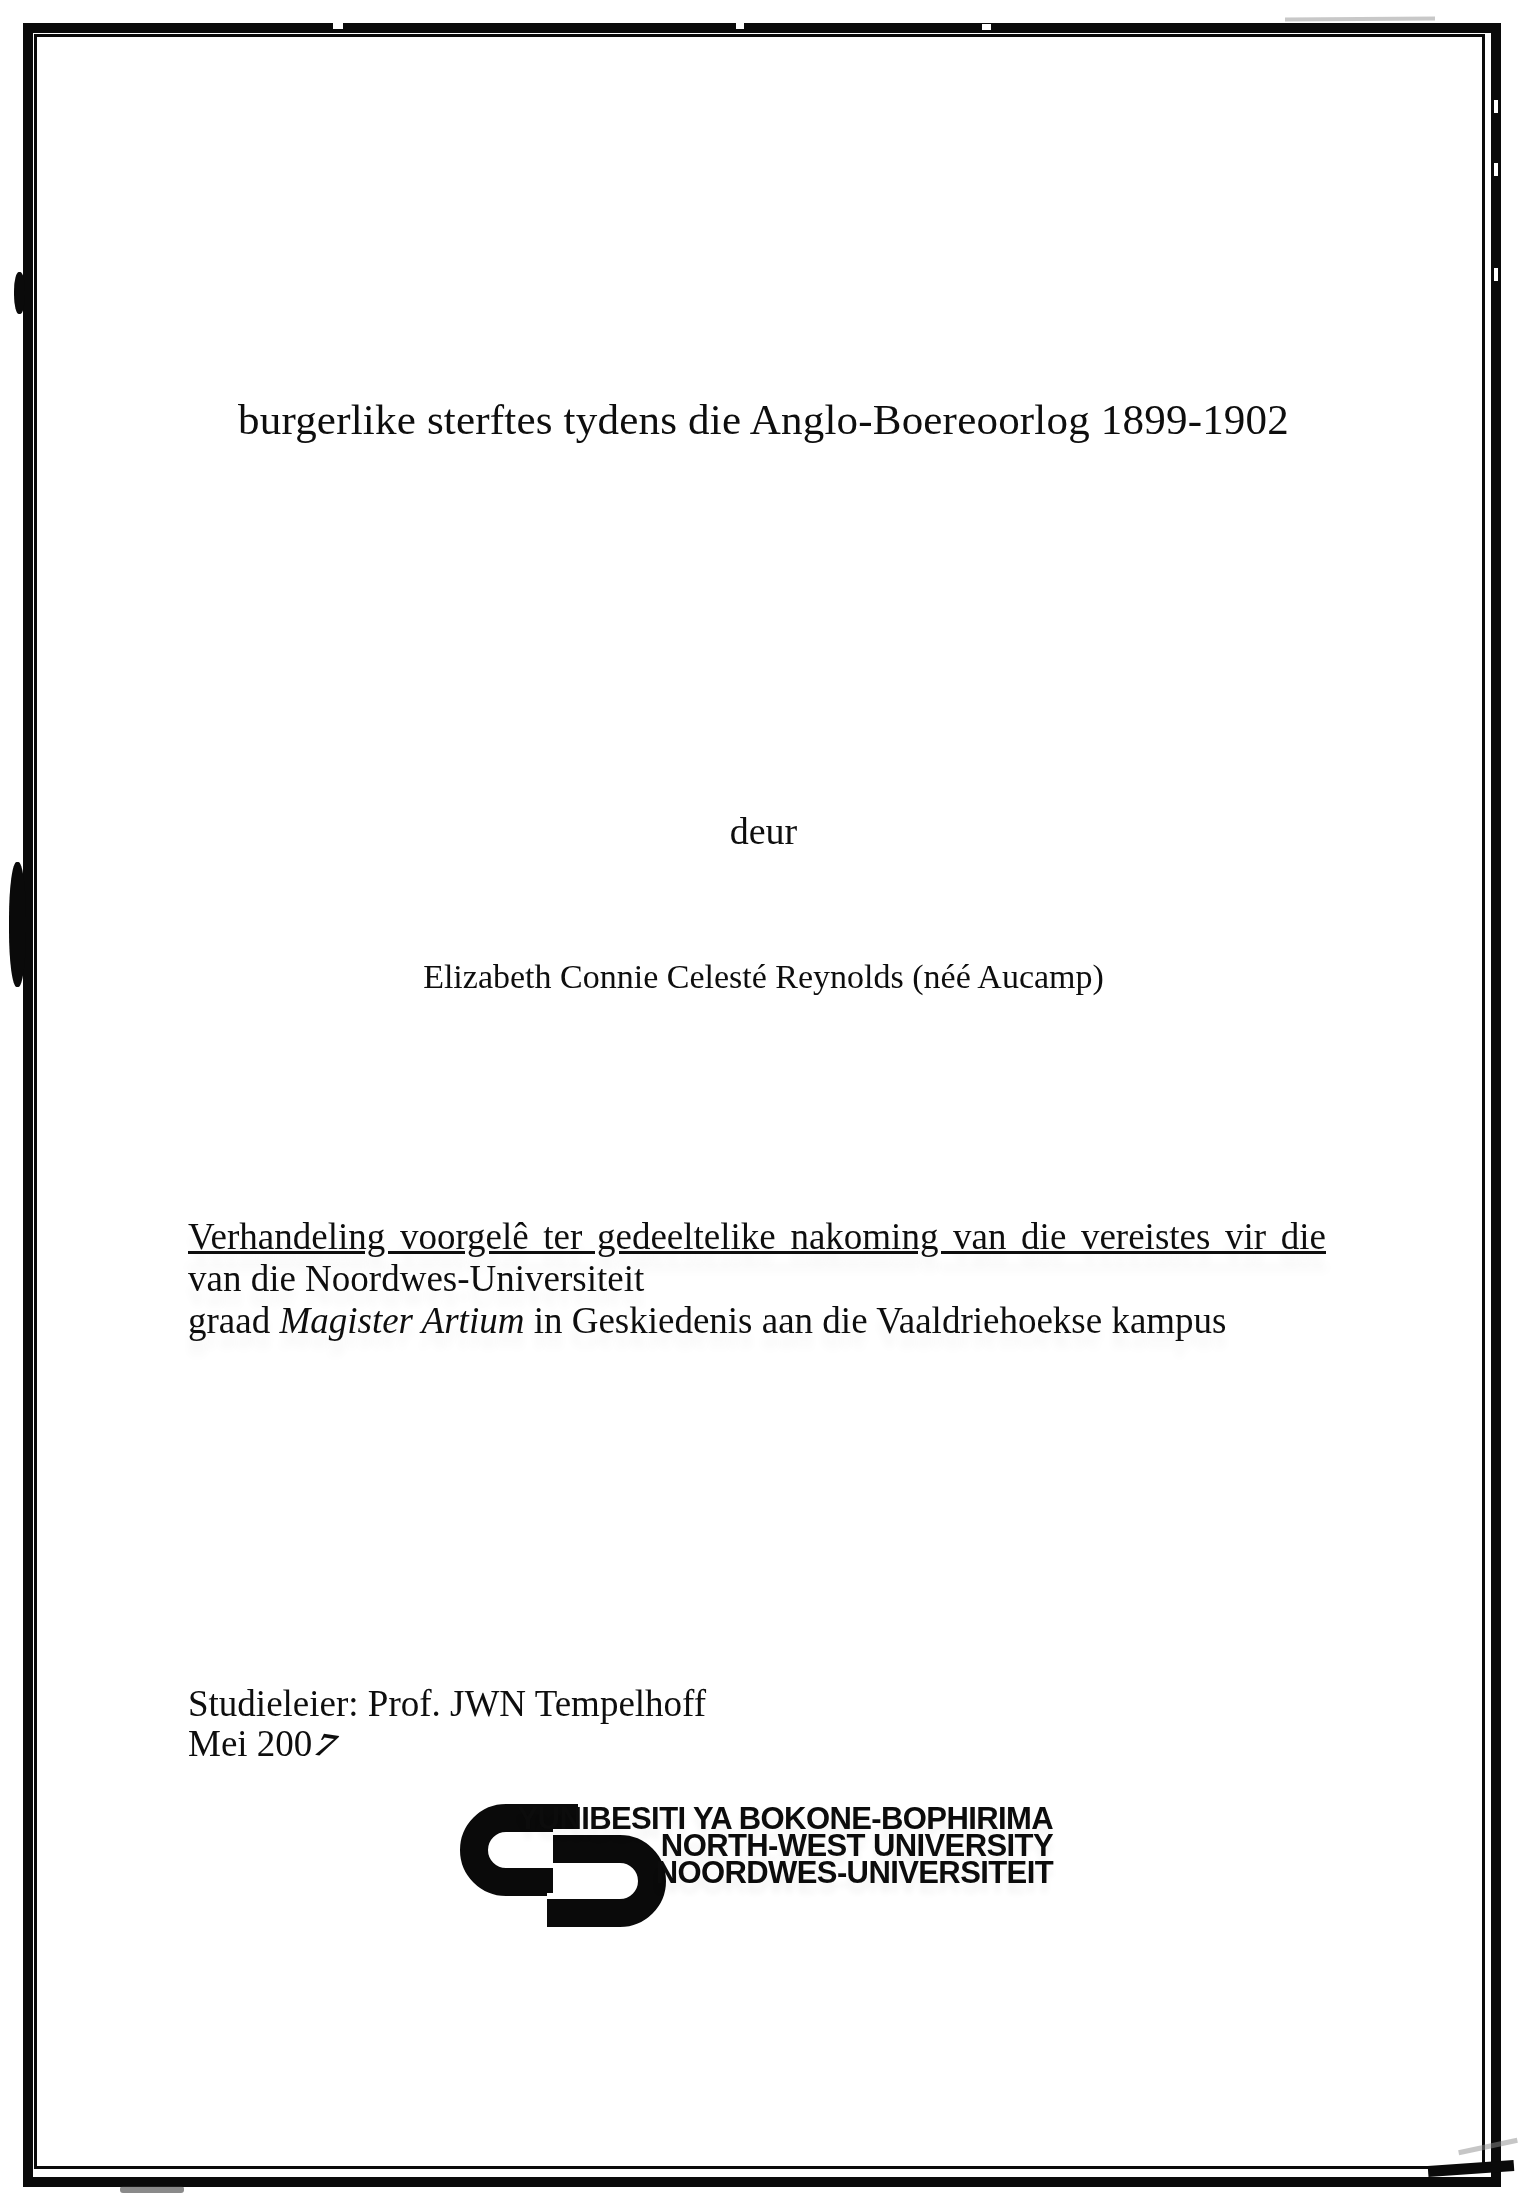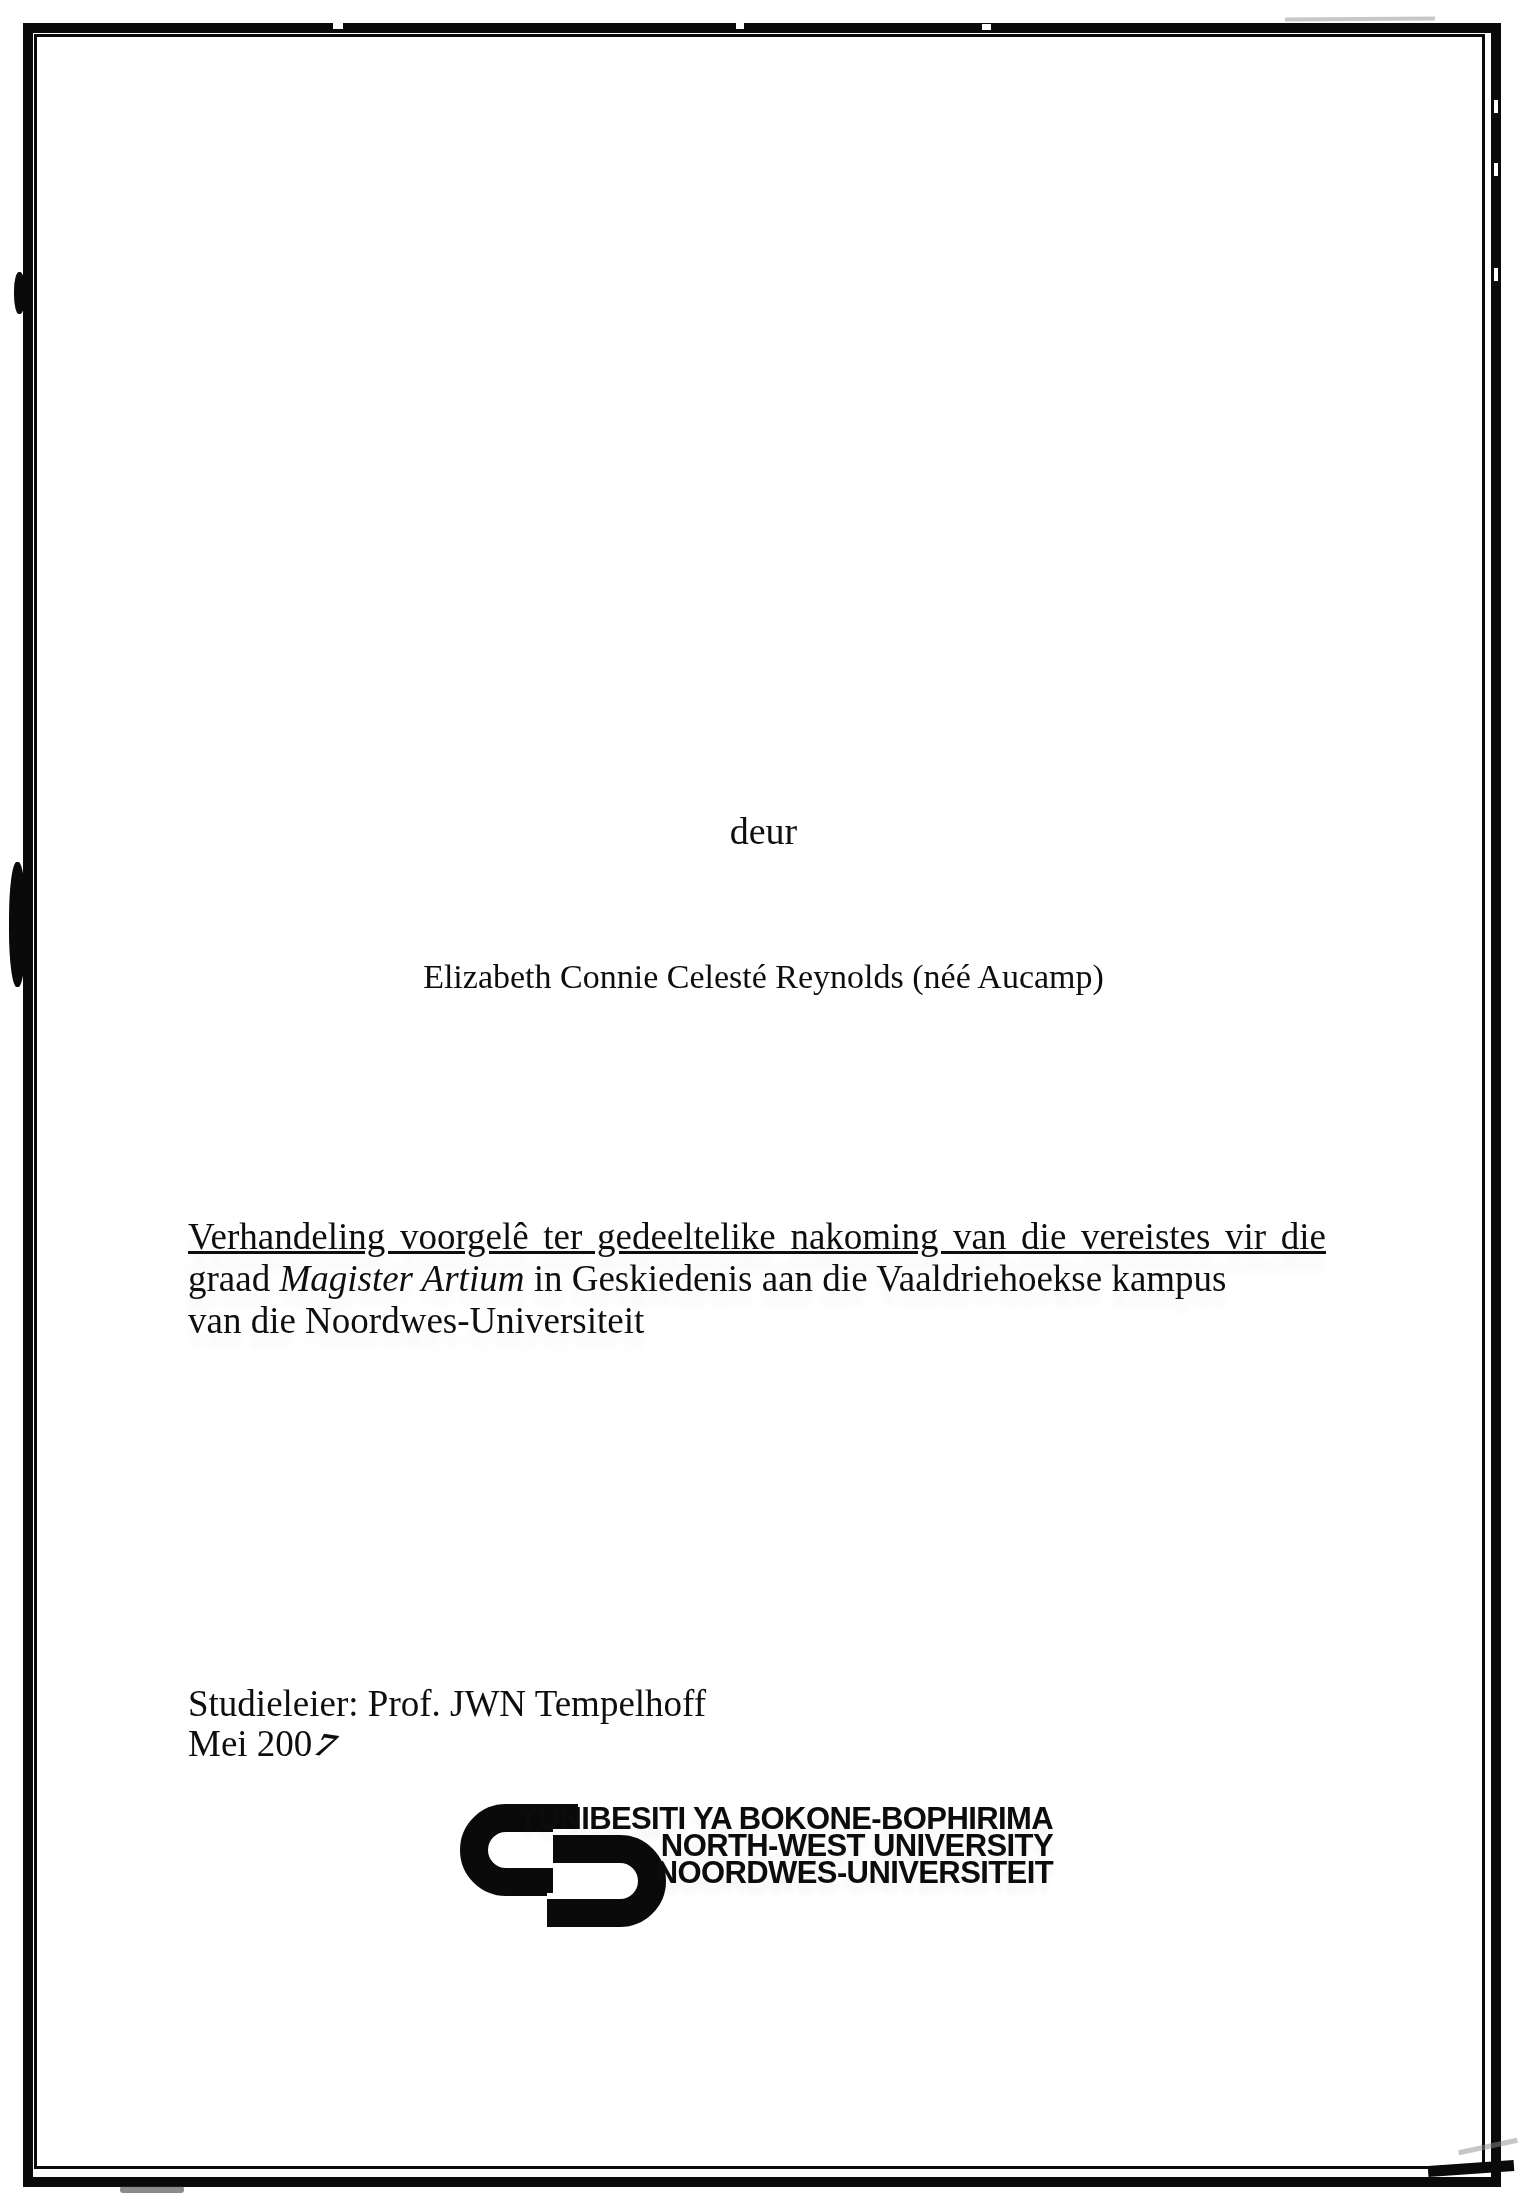--- a/index.html
+++ b/index.html
@@ -112,30 +112,31 @@
   <div class="artifact blob-left-1"></div>
   <div class="artifact blob-left-2"></div>
   <div class="artifact pinhole p1"></div>
   <div class="artifact pinhole p2"></div>
   <div class="artifact pinhole p3"></div>
   <div class="artifact smudge-bottom"></div>
   <div class="artifact smudge-br"></div>
   <div class="artifact smudge-br2"></div>
 
   <div class="title">
+    <div class="title-line">burgerlike sterftes tydens die Anglo-Boereoorlog 1899-1902</div>
   </div>
 
   <div class="byline">deur</div>
 
   <div class="author">Elizabeth Connie Celesté Reynolds (néé Aucamp)</div>
 
   <div class="statement">
     <div class="st-line st-justify">Verhandeling voorgelê ter gedeeltelike nakoming van die vereistes vir die</div>
+    <div class="st-line">van die Noordwes-Universiteit</div>
     <div class="st-line"><span>graad </span><span class="italic">Magister Artium</span><span> in Geskiedenis aan die Vaaldriehoekse kampus</span></div>
-    <div class="st-line">van die Noordwes-Universiteit</div>
   </div>
 
   <div class="supervisor">
     <div>Studieleier: Prof. JWN Tempelhoff</div>
     <div><span>Mei 200</span><span class="seven">7</span></div>
   </div>
 
   <div>
     <svg class="logo-mark" viewBox="0 0 206 124" aria-hidden="true">
 

